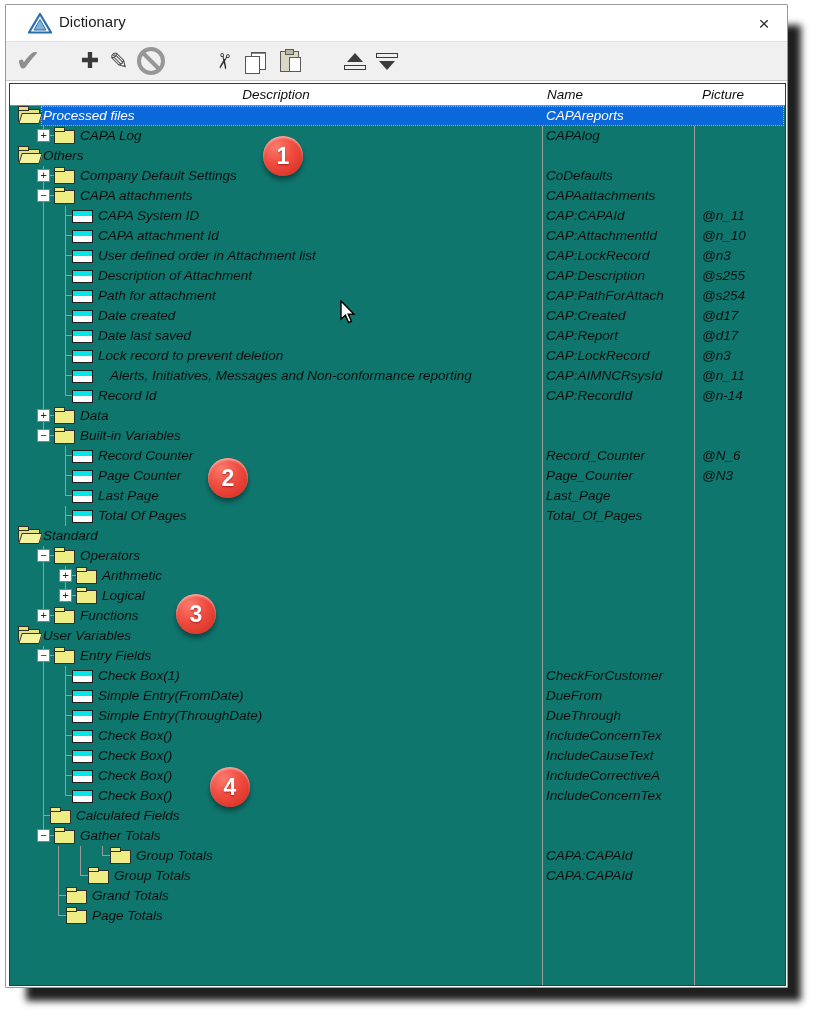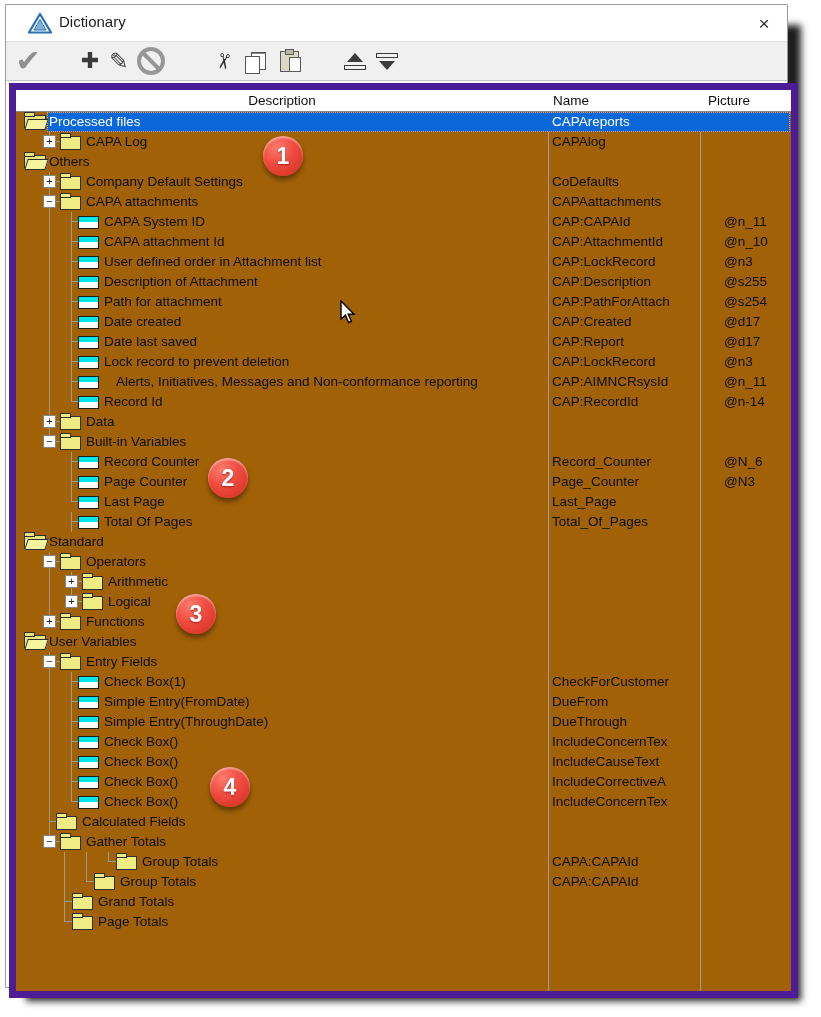--- a/index.html
+++ b/index.html
@@ -51,22 +51,22 @@
   .move-up-icon::before{content:"";position:absolute;left:4px;top:0;border-left:8px solid transparent;
              border-right:8px solid transparent;border-bottom:9px solid #3b3b3b;}
   .move-up-icon::after{content:"";position:absolute;left:1px;bottom:0;width:20px;height:3px;
              border:1px solid #3b3b3b;background:#f0f0f0;}
   .move-down-icon::before{content:"";position:absolute;left:1px;top:0;width:20px;height:3px;
              border:1px solid #3b3b3b;background:#f0f0f0;}
   .move-down-icon::after{content:"";position:absolute;left:4px;bottom:0;border-left:8px solid transparent;
              border-right:8px solid transparent;border-top:9px solid #3b3b3b;}
 
   
-  .list{position:absolute;left:3px;top:78px;width:775px;height:901px;border:7px solid #4c1d95;
-        background:#a16207;overflow:hidden;font-size:13.5px;color:#0d0d0d;}
+  .list{position:absolute;left:3px;top:78px;width:775px;height:901px;border:1px solid #4c1d95;
+        background:#0f766e;overflow:hidden;font-size:13.5px;color:#0d0d0d;font-style:italic;}
   .v-div{position:absolute;top:0;bottom:0;width:1px;background:#9f9f9f;z-index:0;}
   .v-div.d1{left:532px;}
   .v-div.d2{left:684px;}
   .list-header{position:relative;height:21px;border-bottom:1px solid #8a8a8a;background:#fff;z-index:2;}
   .hcell{position:absolute;top:0;height:21px;line-height:21px;white-space:nowrap;}
   .hcell.h0{left:0;width:532px;text-align:center;}
   .hcell.h1{left:537px;}
   .hcell.h2{left:692px;}
   .tree-body{position:relative;}
   .row{position:relative;height:20px;}
@@ -81,21 +81,21 @@
             background:#eded84;border:1px solid #2f2f2f;}
   .icon.root{top:3px;width:22px;height:15px;background:#e4e47a;border:1px solid #2f2f2f;}
   .icon.root::before{content:"";position:absolute;left:-1px;top:-4px;width:9px;height:3px;
             background:#e4e47a;border:1px solid #2f2f2f;}
   .icon.root::after{content:"";position:absolute;left:1px;top:3px;width:19px;height:9px;
             background:#f4f49e;border:1px solid #2f2f2f;transform:skewX(-18deg);}
   .icon.field{top:4px;width:21px;height:13px;border:1px solid #1e1e1e;
             background:linear-gradient(to bottom,#00e8e8 0 45%,#ffffff 45%);}
   .dtext,.ntext,.ptext{position:absolute;top:0;height:20px;line-height:20px;white-space:nowrap;z-index:2;}
   .ntext{left:536px;width:147px;overflow:hidden;}
-  .ptext{left:692px;width:80px;overflow:hidden;margin-left:16px;}
+  .ptext{left:692px;width:80px;overflow:hidden;}
   .row.sel::before{content:"";position:absolute;left:31px;right:1px;top:0;bottom:0;background:#0b68da;
             border:1px dotted #ff9933;box-sizing:border-box;z-index:1;}
   .row.sel .dtext,.row.sel .ntext,.row.sel .ptext{color:#ffffff;}
 
   
   .badge{position:absolute;width:40px;height:40px;border-radius:50%;z-index:10;
          background:radial-gradient(circle at 34% 28%,#fb7b6e 0%,#ef4a3d 45%,#d63428 85%,#c02c22 100%);
          box-shadow:0 4px 5px rgba(0,0,0,0.40),inset 0 2px 2px rgba(255,255,255,0.45);
          color:#fff;font-size:23px;font-weight:bold;display:flex;align-items:center;justify-content:center;
          text-shadow:0 1px 2px rgba(120,0,0,0.6);}

